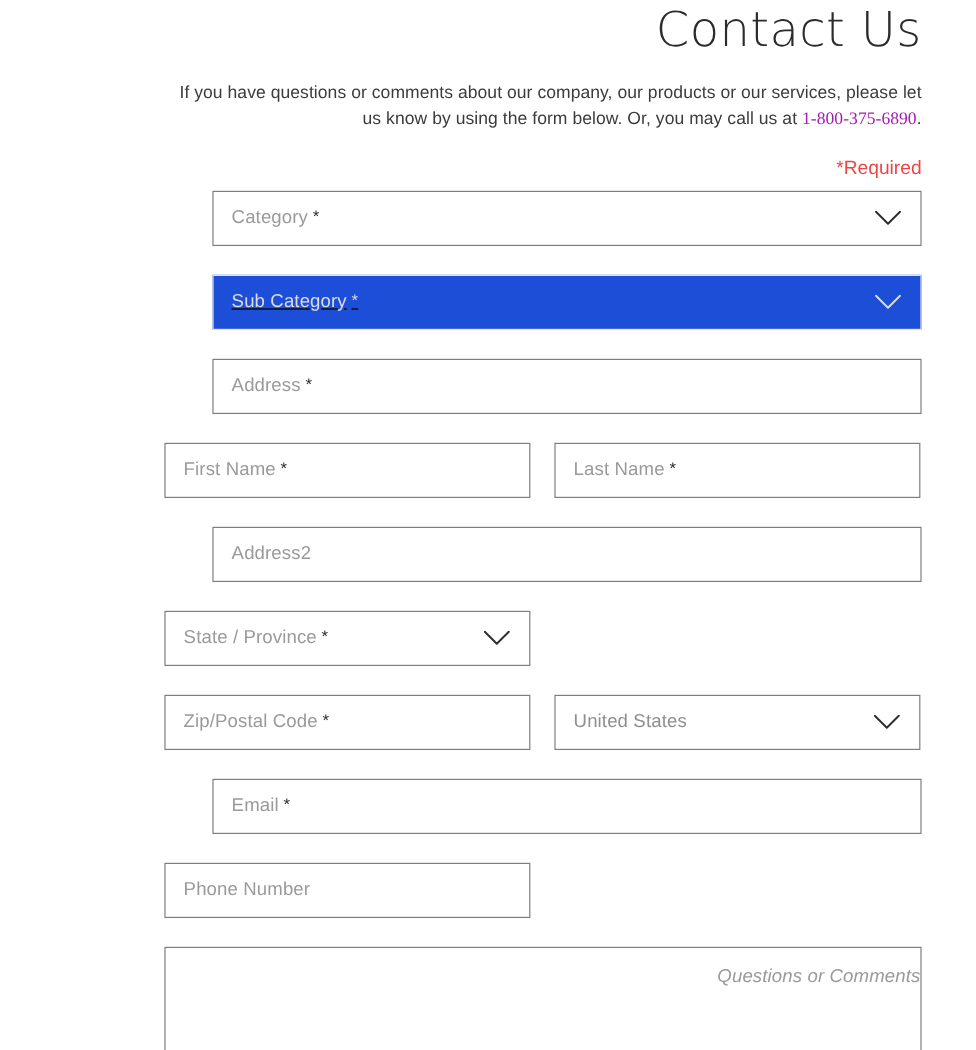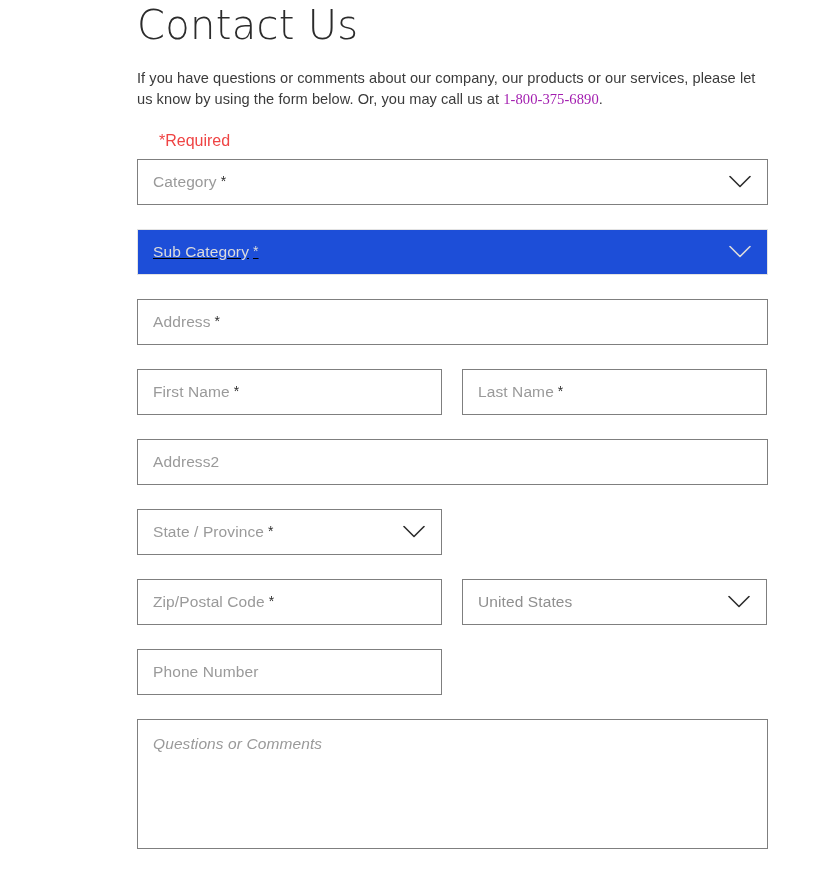--- a/index.html
+++ b/index.html
@@ -13,20 +13,21 @@
     overflow: hidden;
     font-family: "Liberation Sans", sans-serif;
     -webkit-font-smoothing: antialiased;
   }
 
   .page {
     position: relative;
     width: 813px;
     height: 875px;
     background: #ffffff;
+    text-align: right;
   }
 
   .content {
     position: absolute;
     left: 137px;
     top: 0;
     width: 631px;
   }
 
   
@@ -79,21 +80,21 @@
 
   .field {
     position: relative;
     box-sizing: border-box;
     height: 46px;
     background: #ffffff;
     border: 1px solid #7f7f7f;
     display: flex;
     align-items: center;
   }
-  .field.full  { width: 718px; }
+  .field.full  { width: 718px; margin-left: 40px; }
   .field.half  { width: 305px; }
 
   .field .placeholder {
     padding-left: 15px;
     font-size: 15.5px;
     color: #9a9a9a;
     letter-spacing: 0.1px;
     white-space: nowrap;
     user-select: none;
   }
@@ -230,20 +231,25 @@
         <div class="field half">
           <span class="value">United States</span>
           <span class="chevron">
             <svg width="22" height="13" viewBox="0 0 22 13">
                 <path d="M1 1 L11 11 L21 1" fill="none" stroke="#2d2d2d" stroke-width="1.6" stroke-linecap="round" stroke-linejoin="round"></path>
               </svg>
           </span>
         </div>
       </div>
 
+      <div class="form-row">
+        <div class="field full">
+          <span class="placeholder"><span>Email</span><span class="req-star">*</span></span>
+        </div>
+      </div>
 
       <div class="form-row">
         <div class="field half">
           <span class="placeholder"><span>Phone Number</span><span class="req-star"></span></span>
         </div>
       </div>
 
       <div class="form-row">
         <div class="textarea-field">
           <span class="placeholder">Questions or Comments</span>

